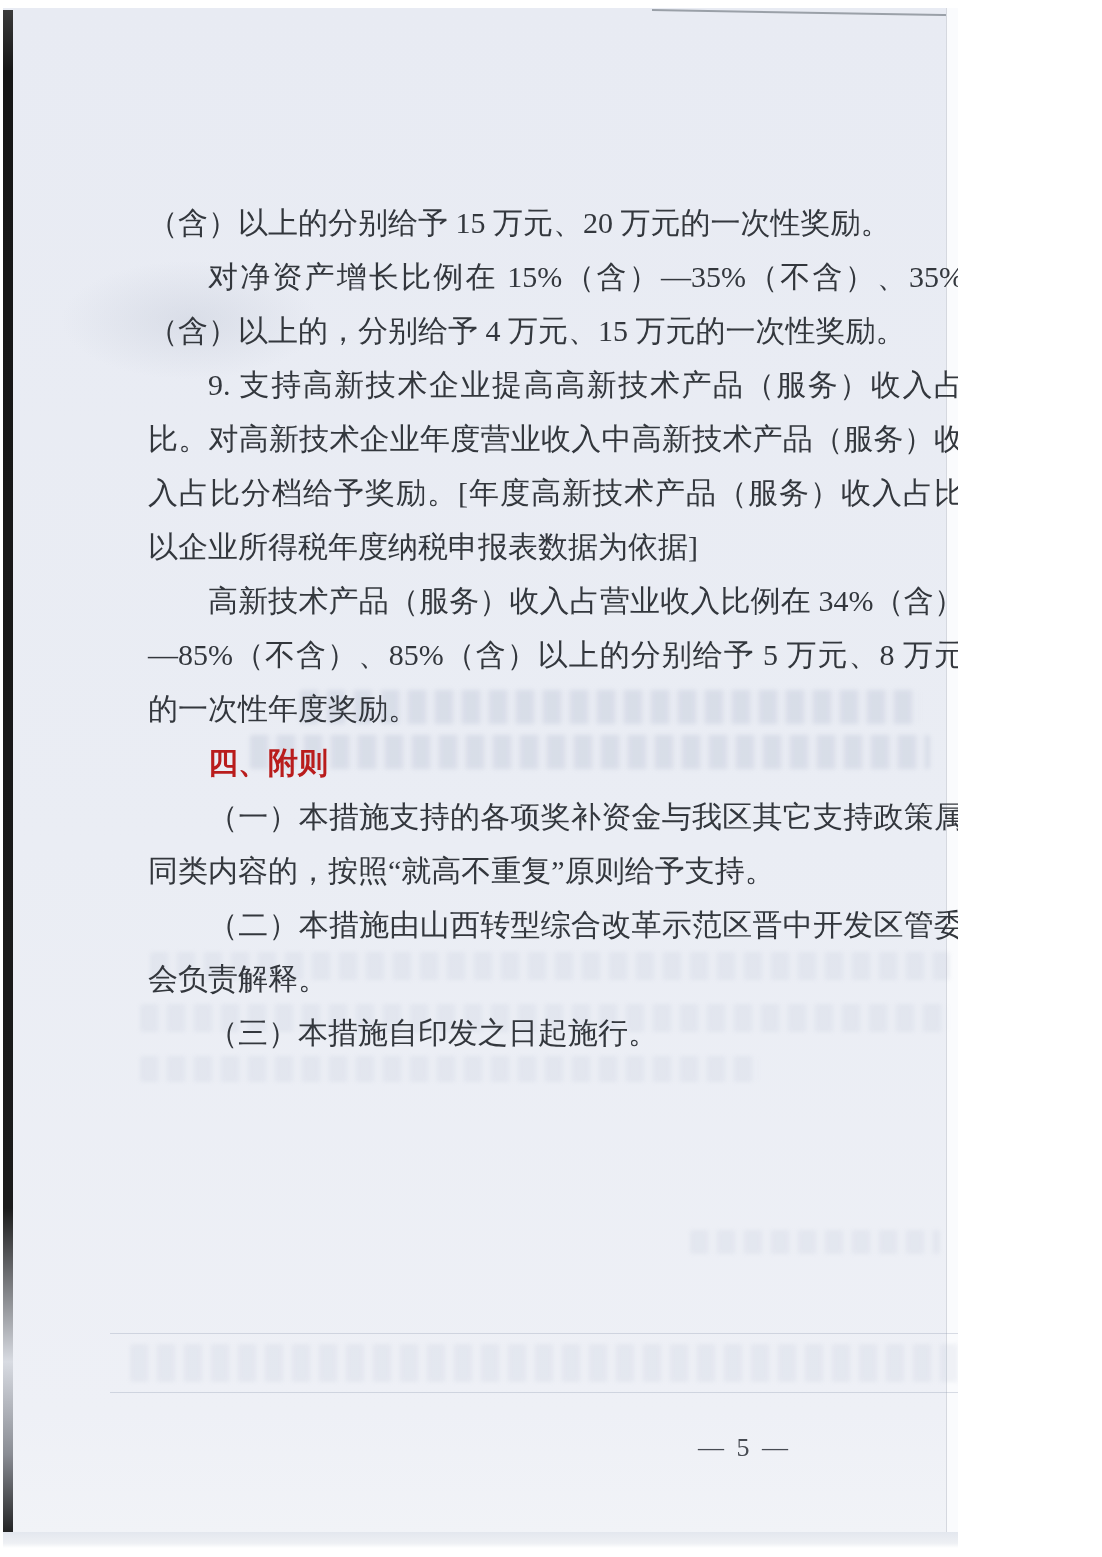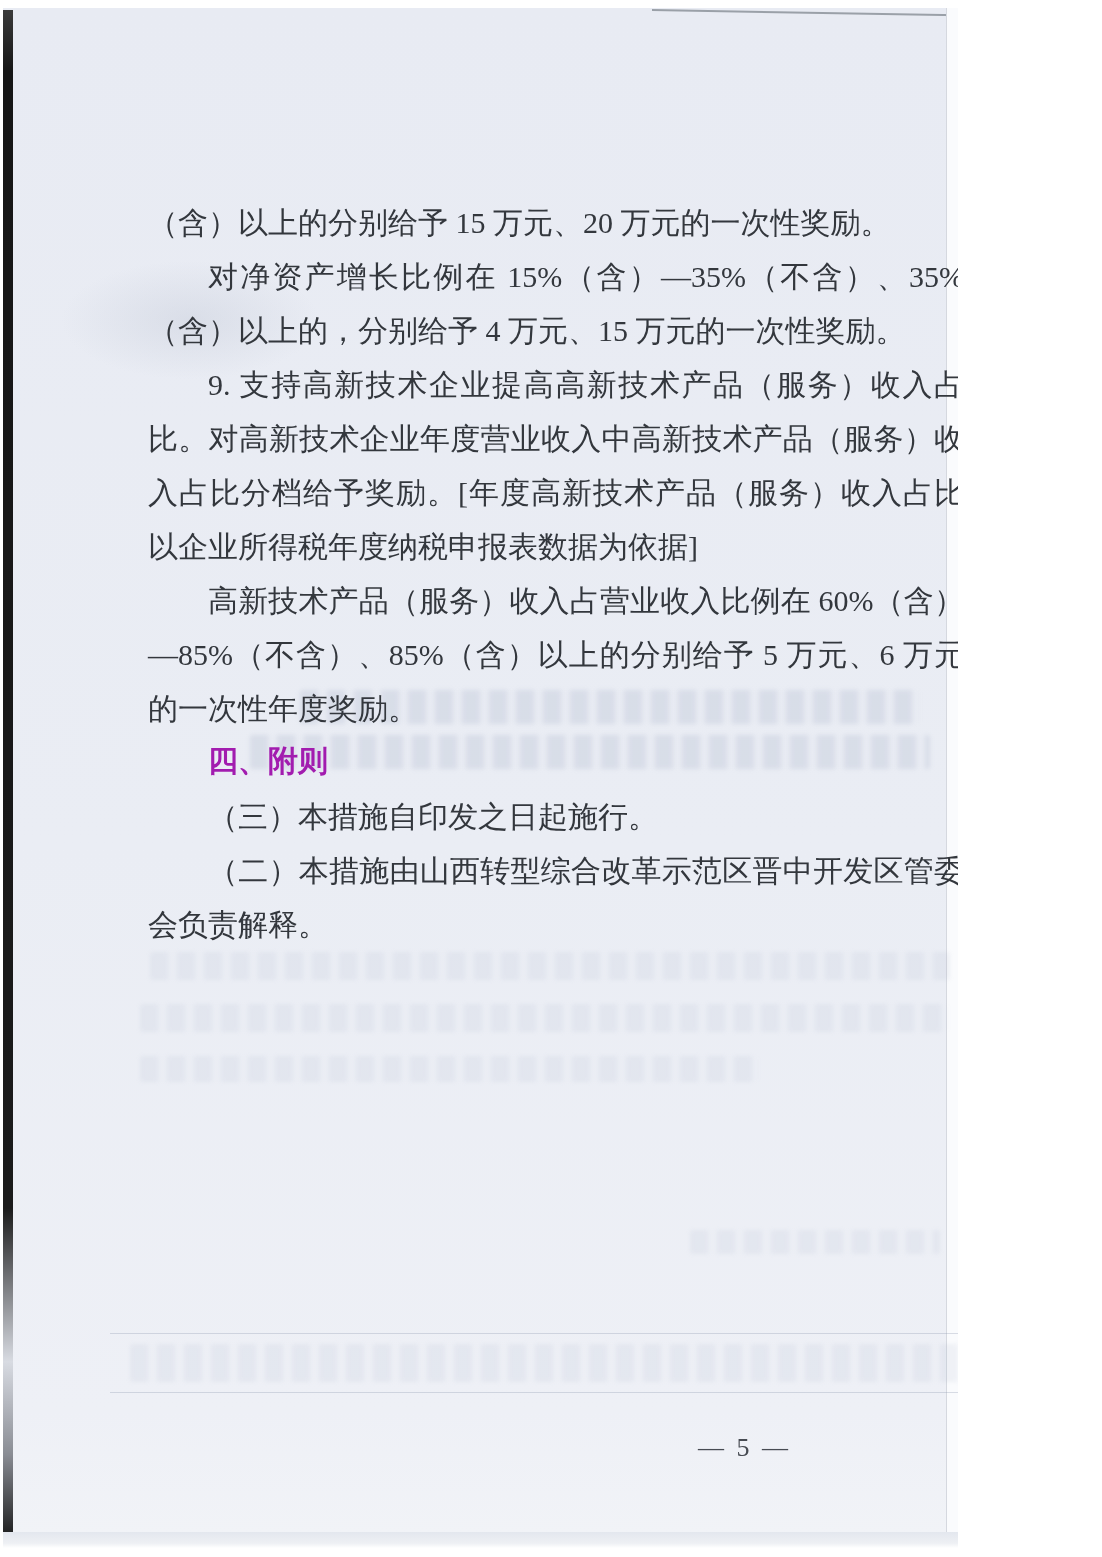--- a/index.html
+++ b/index.html
@@ -75,23 +75,23 @@
     font-size: 30px;
     line-height: 54px;
     color: #33373d;
     text-align: justify;
   }
   .content p {
     margin: 0;
   }
   .indent { text-indent: 2em; }
   .section-heading {
-    font-family: Liberation Mono, monospace;
+    font-family: Liberation Serif, serif;
     font-weight: 700;
-    color: #a21caf;
+    color: #b91c1c;
     text-indent: 2em;
   }
   .page-number {
     position: absolute;
     right: 167px;
     top: 1433px;
     font-size: 26px;
     letter-spacing: 3px;
     color: #474b52;
   }
@@ -133,21 +133,22 @@
   <div class="smudge light" style="left:140px; top:1056px; width:620px; height:26px;"></div>
   <div class="smudge light" style="left:690px; top:1230px; width:250px; height:24px;"></div>
   <div class="ghost-rule" style="left:110px; top:1333px; width:850px;"></div>
   <div class="smudge light" style="left:130px; top:1344px; width:830px; height:38px;"></div>
   <div class="ghost-rule" style="left:110px; top:1392px; width:850px;"></div>
 
   <div class="content">
     <p>（含）以上的分别给予 15 万元、20 万元的一次性奖励。</p>
     <p class="indent">对净资产增长比例在 15%（含）—35%（不含）、35%（含）以上的，分别给予 4 万元、15 万元的一次性奖励。</p>
     <p class="indent">9. 支持高新技术企业提高高新技术产品（服务）收入占比。对高新技术企业年度营业收入中高新技术产品（服务）收入占比分档给予奖励。[年度高新技术产品（服务）收入占比以企业所得税年度纳税申报表数据为依据]</p>
-    <p class="indent">高新技术产品（服务）收入占营业收入比例在 60%（含）—85%（不含）、85%（含）以上的分别给予 5 万元、6 万元的一次性年度奖励。</p>
+    <p class="indent">高新技术产品（服务）收入占营业收入比例在 34%（含）—85%（不含）、85%（含）以上的分别给予 5 万元、8 万元的一次性年度奖励。</p>
     <p class="section-heading">四、附则</p>
+    <p class="indent">（一）本措施支持的各项奖补资金与我区其它支持政策属同类内容的，按照“就高不重复”原则给予支持。</p>
+    <p class="indent">（二）本措施由山西转型综合改革示范区晋中开发区管委会负责解释。</p>
     <p class="indent">（三）本措施自印发之日起施行。</p>
-    <p class="indent">（二）本措施由山西转型综合改革示范区晋中开发区管委会负责解释。</p>
   </div>
 
   <div class="page-number">— 5 —</div>
 
 </div>
 
 </body></html>

